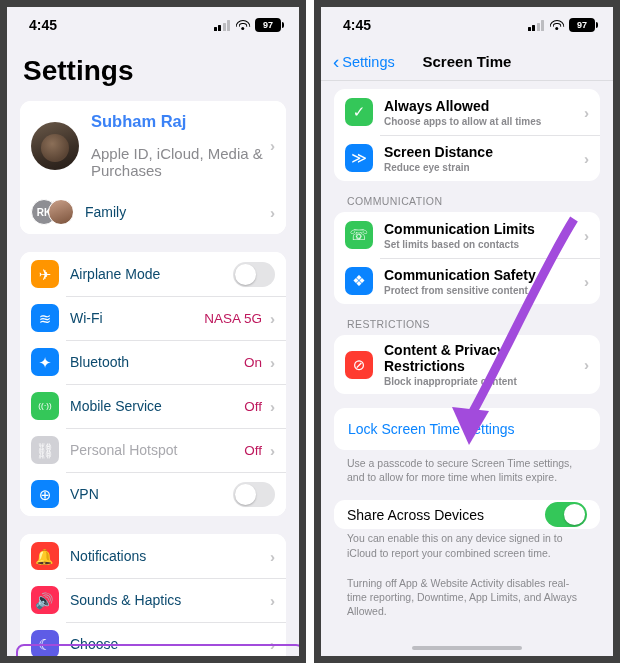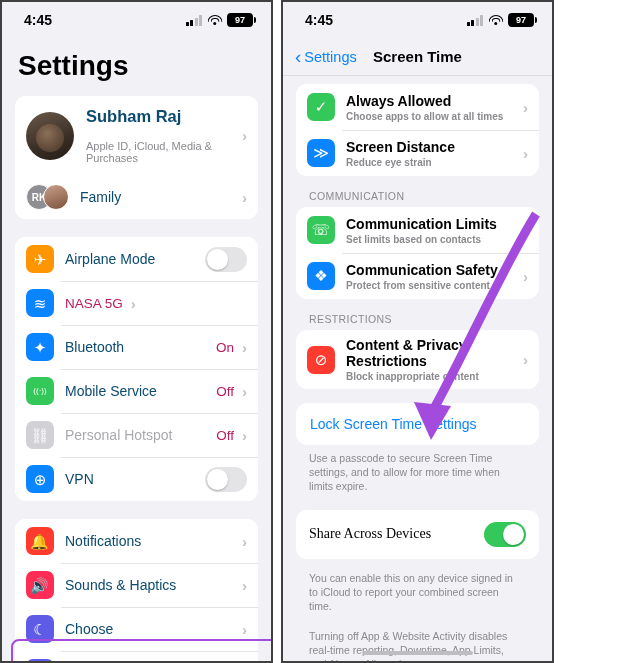--- a/index.html
+++ b/index.html
@@ -11,25 +11,25 @@
   }
   .stage {
     position: relative;
     width: 621px; height: 663px;
     display: flex;
     gap: 8px;
     background: #ffffff;
   }
   .phone {
     position: relative;
-    width: 273px;
+    width: 306px;
     height: 663px;
     background: #f2f1f6;
     overflow: hidden;
-    border: 2px solid #404040;
+    border: 7px solid #404040;
   }
   .phone.right { background: #f2f1f6; }
 
   
   .statusbar {
     height: 36px;
     display: flex;
     align-items: center;
     justify-content: space-between;
     padding: 0 18px 0 22px;
@@ -116,22 +116,22 @@
     width: 48px; height: 48px; border-radius: 50%;
     margin-right: 12px; flex: 0 0 auto;
     background: linear-gradient(160deg,#6b5a4a 0%, #3b2f26 60%, #241c17 100%);
     position: relative; overflow: hidden;
   }
   .avatar::after {
     content:""; position:absolute; left: 10px; top: 12px;
     width: 28px; height: 28px; border-radius: 50%;
     background: radial-gradient(circle at 40% 35%, #8b6f58 0%, #5a4434 70%);
   }
-  .acct-text .name { font-size: 16.5px; font-weight: bold; color: #0c4a6e; }
-  .acct-text .sub { font-size: 11px; color: #8a8a8e; margin-top: 14px; }
+  .acct-text .name { font-size: 16.5px; font-weight: bold; color: #3b82f6; }
+  .acct-text .sub { font-size: 15px; color: #8a8a8e; margin-top: 14px; }
 
   .family-ico { display: flex; align-items: center; margin-right: 11px; }
   .fam-badge {
     width: 26px; height: 26px; border-radius: 50%;
     background: #8e8e93; color: #fff; font-size: 10px; font-weight: bold;
     display: flex; align-items: center; justify-content: center;
     border: 1.5px solid #fff;
   }
   .fam-badge2 {
     width: 26px; height: 26px; border-radius: 50%;
@@ -189,22 +189,22 @@
   .r-txt .s { font-size: 10px; color: #8a8a8e; margin-top: 2px; }
   .link-row {
     background: #fff; border-radius: 11px; margin: 0 13px 6px 13px;
     padding: 13px 14px; font-size: 14px; color: #0a84ff;
   }
   .foot {
     font-size: 10.5px; color: #8a8a8e; line-height: 1.35;
     padding: 0 34px 16px 26px;
   }
   .plain-row {
-    background: #fff; border-radius: 11px; margin: 0 13px 12px 13px;
-    padding: 12px 13px; display: flex; align-items: center; font-family: Liberation Serif, serif;
+    background: #fff; border-radius: 11px; margin: 0 13px 2px 13px;
+    padding: 2px 13px; display: flex; align-items: center;
   }
   .plain-row .t { flex: 1; font-size: 14px; color: #000; }
   .danger-row {
     background: #fff; border-radius: 11px; margin: 0 13px 6px 13px;
     padding: 13px 14px; font-size: 14px; color: #ff3b30;
   }
   .home-ind {
     position: absolute; bottom: 6px; left: 50%; transform: translateX(-50%);
     width: 110px; height: 4px; border-radius: 2px; background: #bdbdc2;
   }
@@ -261,20 +261,21 @@
     </div>
 
     <div class="group" id="grp-conn">
         <div class="row">
           <div class="ico" style="background: rgb(255, 149, 0);">✈</div>
           <div class="lbl">Airplane Mode</div>
           <div class="toggle"></div>
         </div>
         <div class="row">
           <div class="ico" style="background: rgb(10, 132, 255);">≋</div>
+          <div class="lbl">Wi-Fi</div>
           <div class="val">NASA 5G</div>
           <div class="chev">›</div>
         </div>
         <div class="row">
           <div class="ico" style="background: rgb(10, 132, 255);">✦</div>
           <div class="lbl">Bluetooth</div>
           <div class="val">On</div>
           <div class="chev">›</div>
         </div>
         <div class="row">

